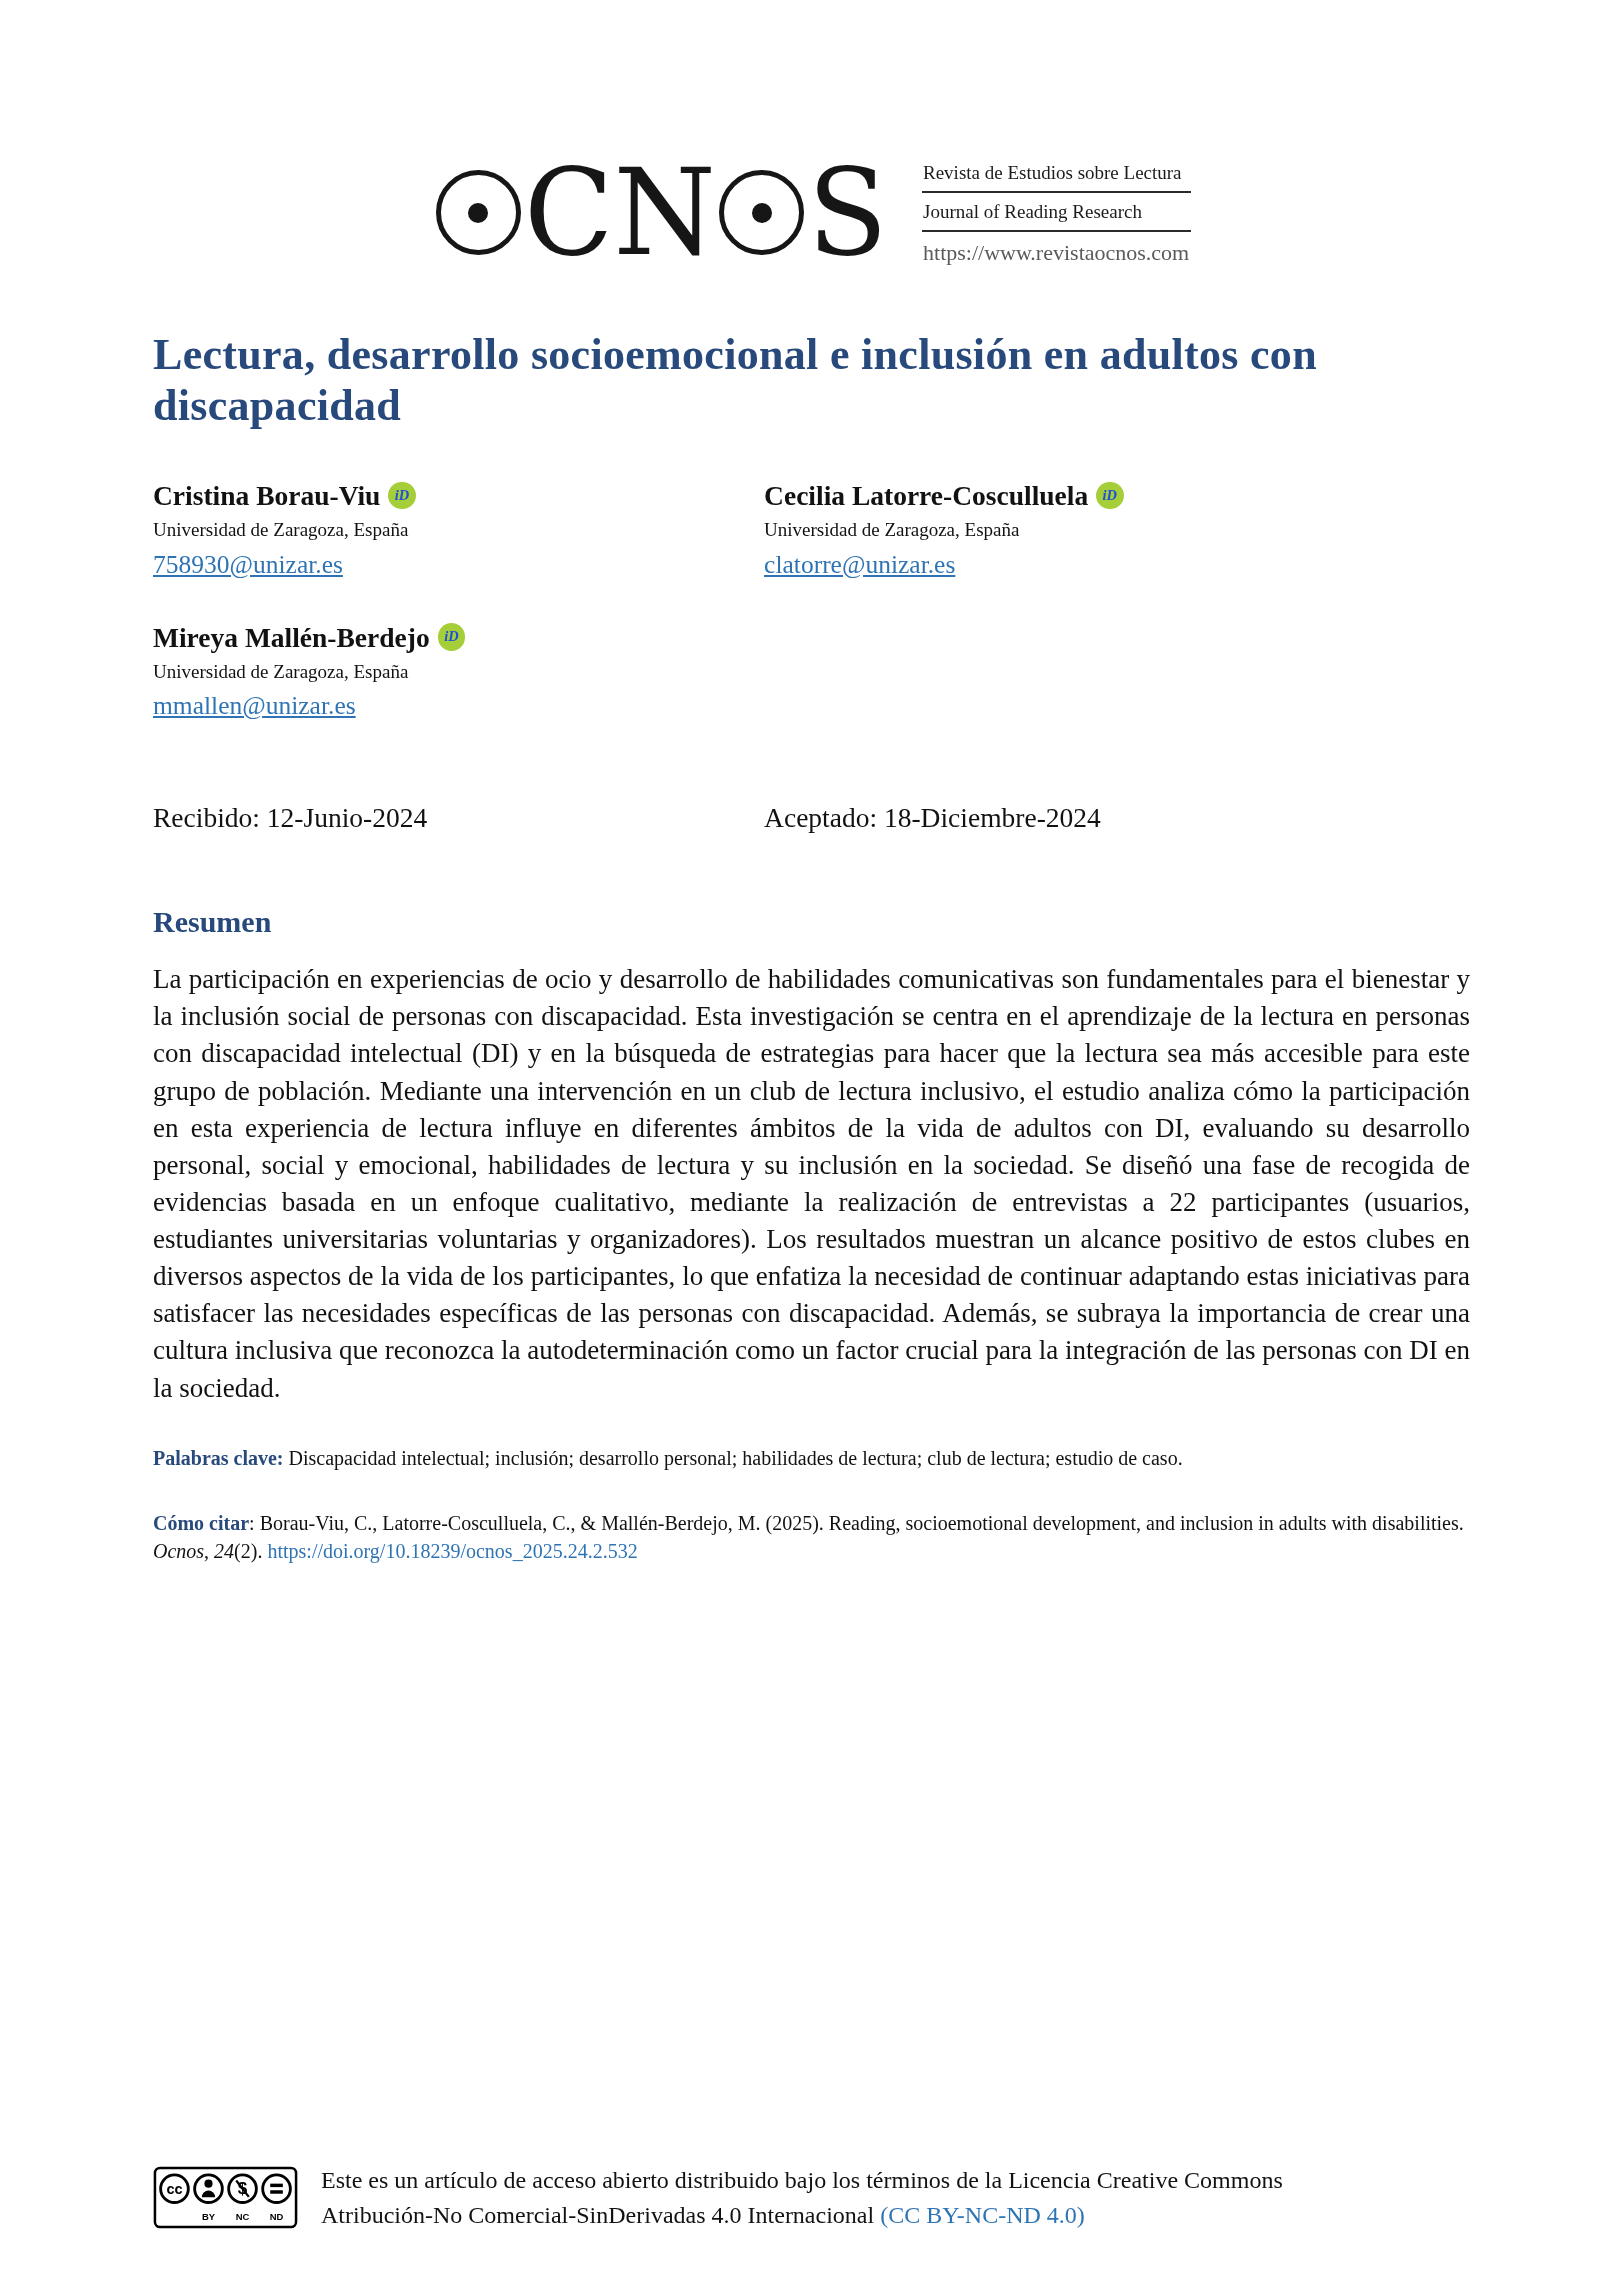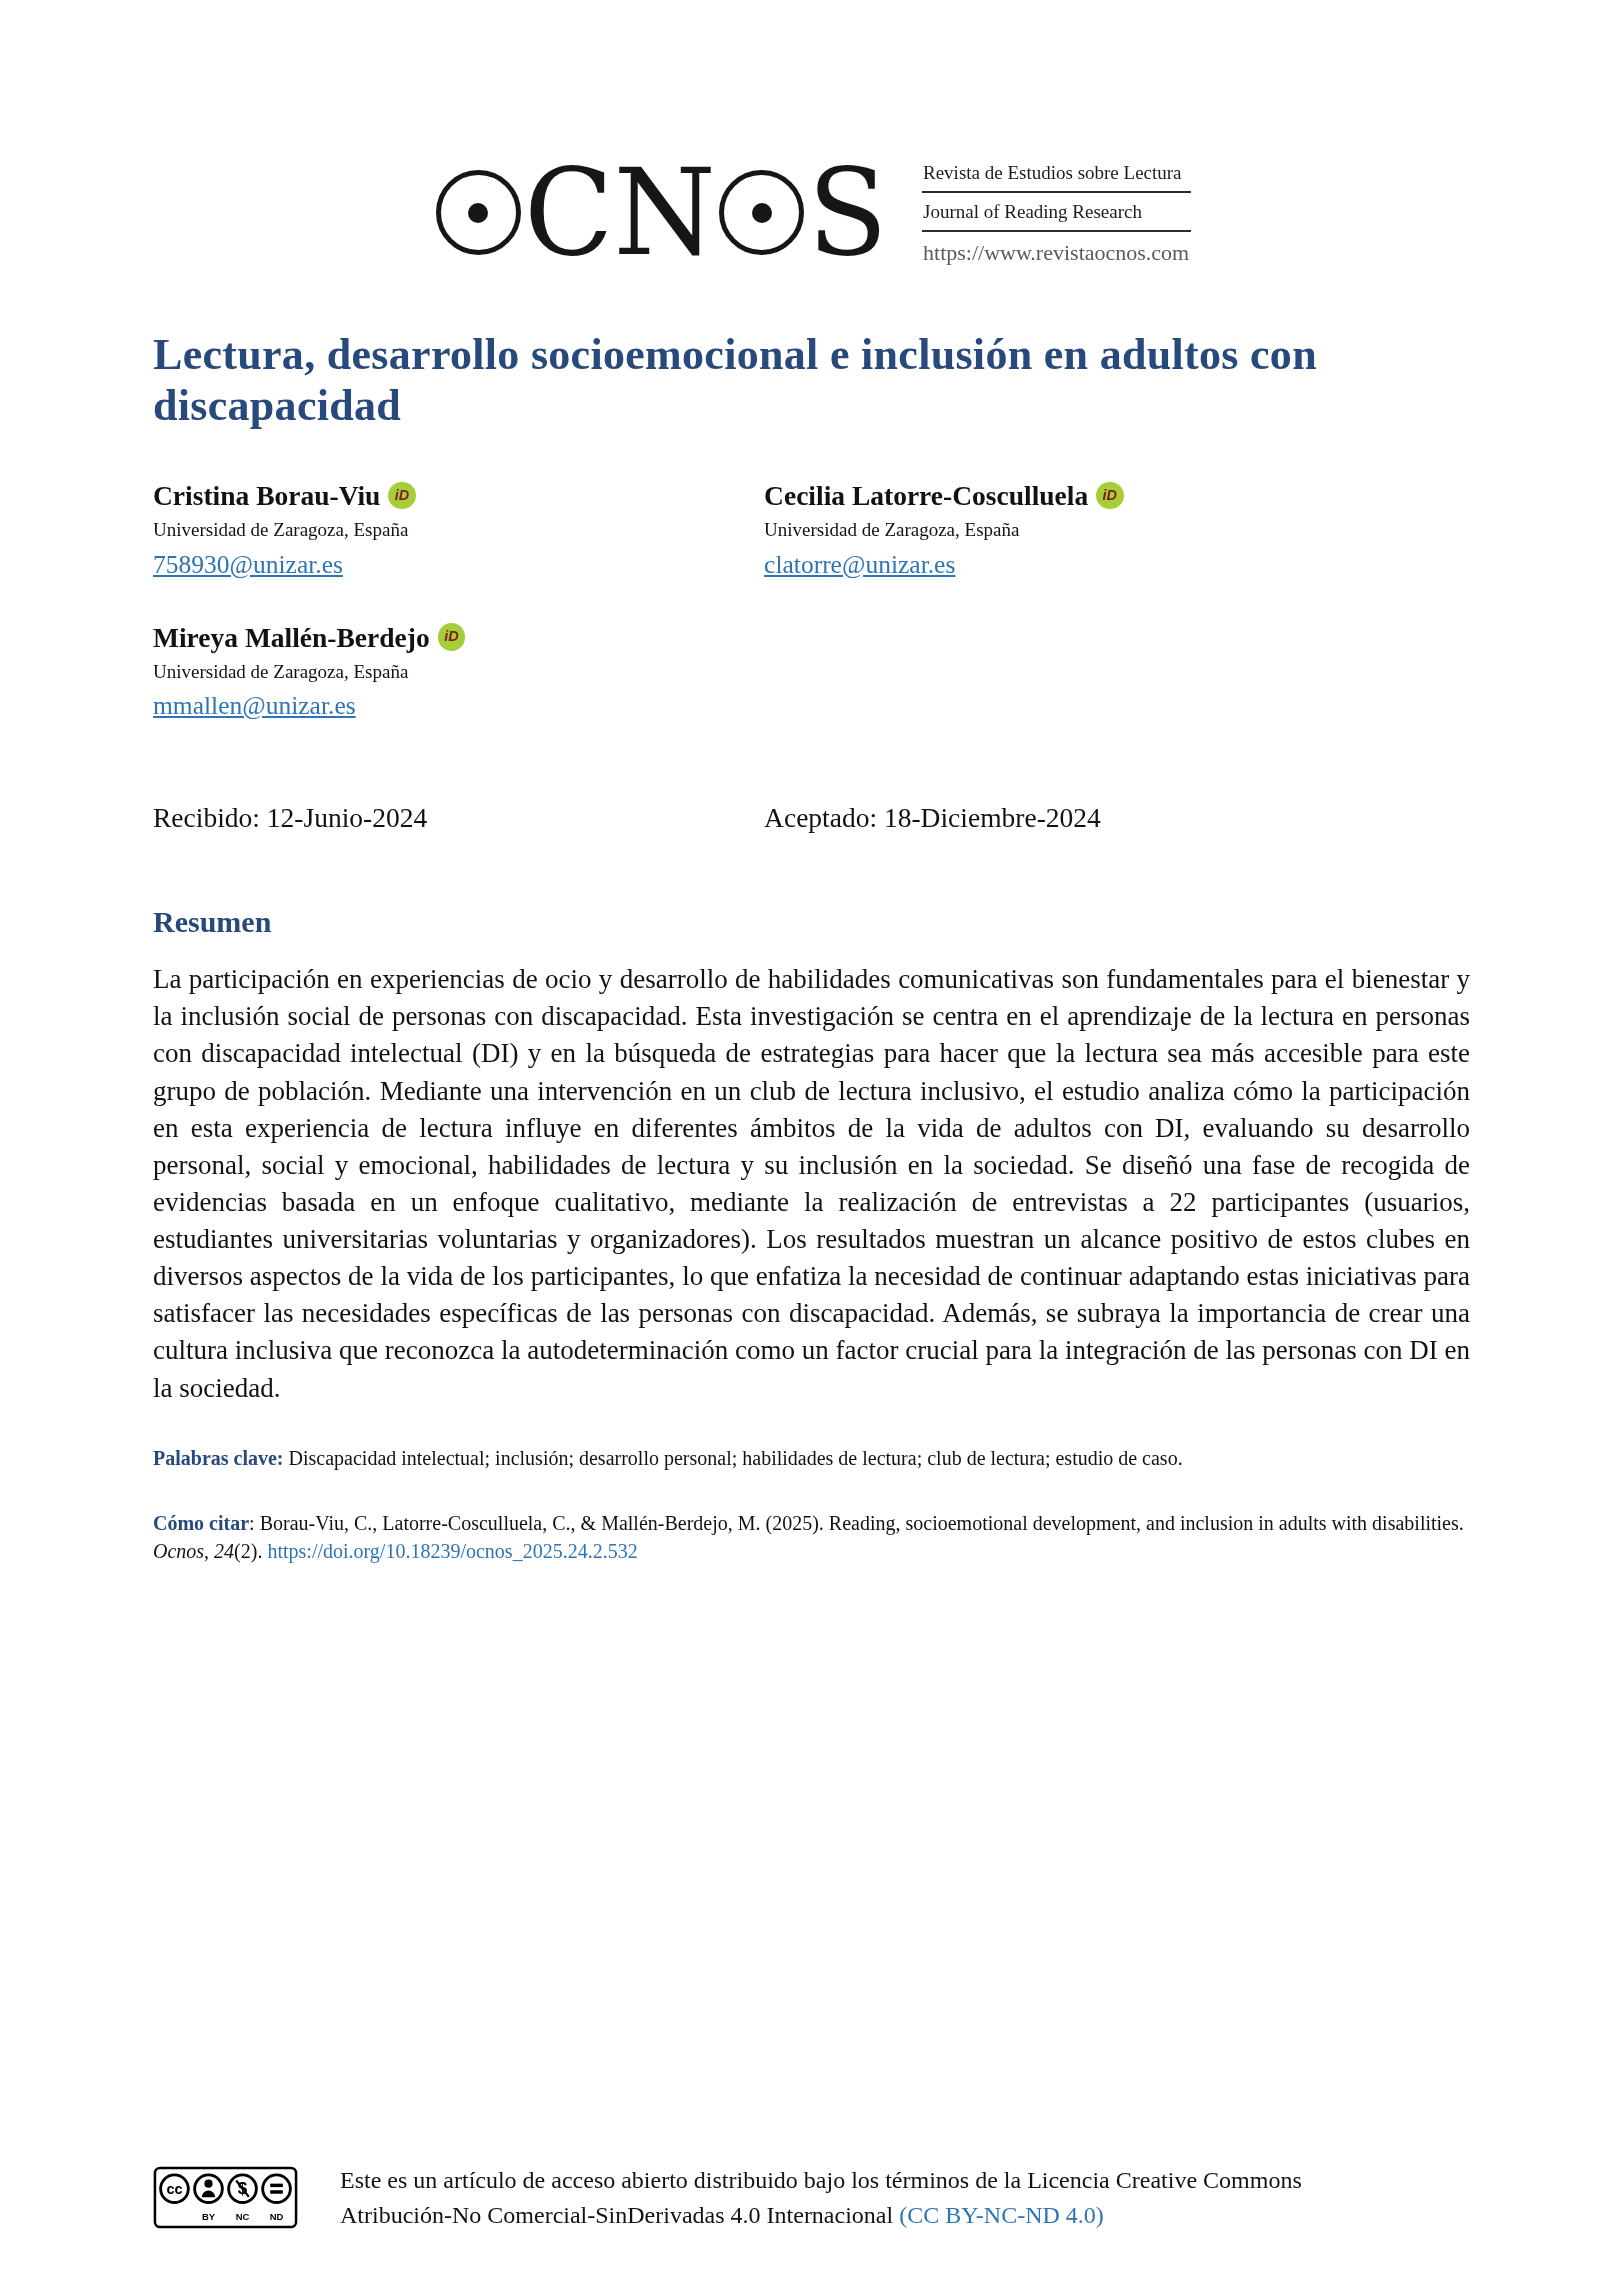--- a/index.html
+++ b/index.html
@@ -99,22 +99,22 @@
     row-gap:40px;
     margin-top:47px;
   }
   .author-name{
     display:flex;align-items:center;gap:7.9px;
     font-size:27.5px;font-weight:bold;line-height:1.2;
   }
   .orcid{
     width:27.5px;height:27.5px;border-radius:50%;
     background:var(--orcid-green);
-    color:#7f1d1d;
-    font-family:Liberation Sans, sans-serif;
+    color:#1d4ed8;
+    font-family:Liberation Serif, serif;
     font-size:14.4px;font-weight:bold;font-style:italic;
     display:inline-flex;align-items:center;justify-content:center;
     flex:0 0 auto;
     cursor:pointer;
   }
   .author-affil{font-size:19px;margin-top:6.5px;line-height:1.25;}
   .author-email{font-size:25.5px;margin-top:6.5px;line-height:1.25;}
 
   
   .dates-grid{
@@ -147,21 +147,21 @@
   .it{font-style:italic;}
 
   
   .footer{
     position:absolute;
     left:153px;
     top:2163px;
     width:1318px;
     display:flex;
     align-items:center;
-    gap:42px;
+    gap:23px;
   }
   .cc-badge{flex:0 0 auto;cursor:pointer;display:block;}
   .footer-text{
     font-size:24px;
     line-height:1.45;
     max-width:1047px;
   }
 </style>
 </head>
 <body>

